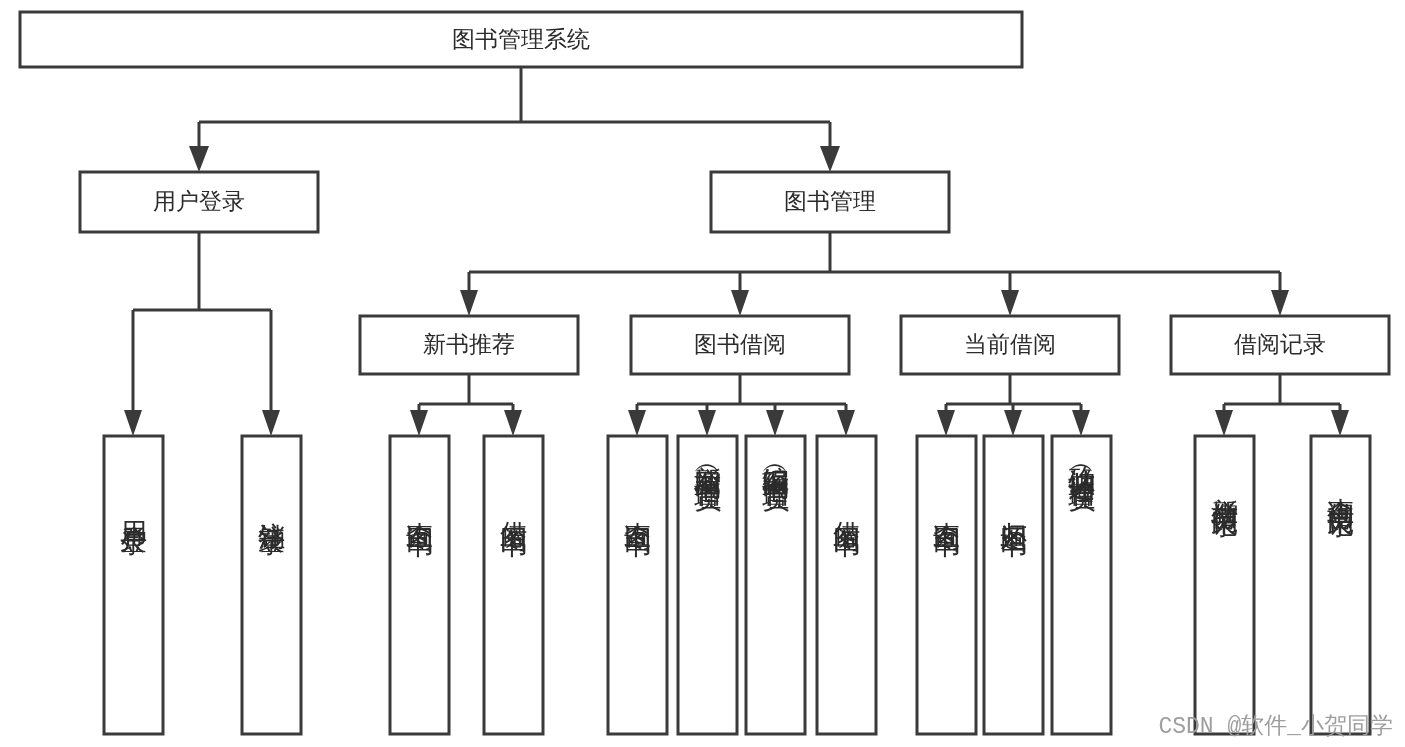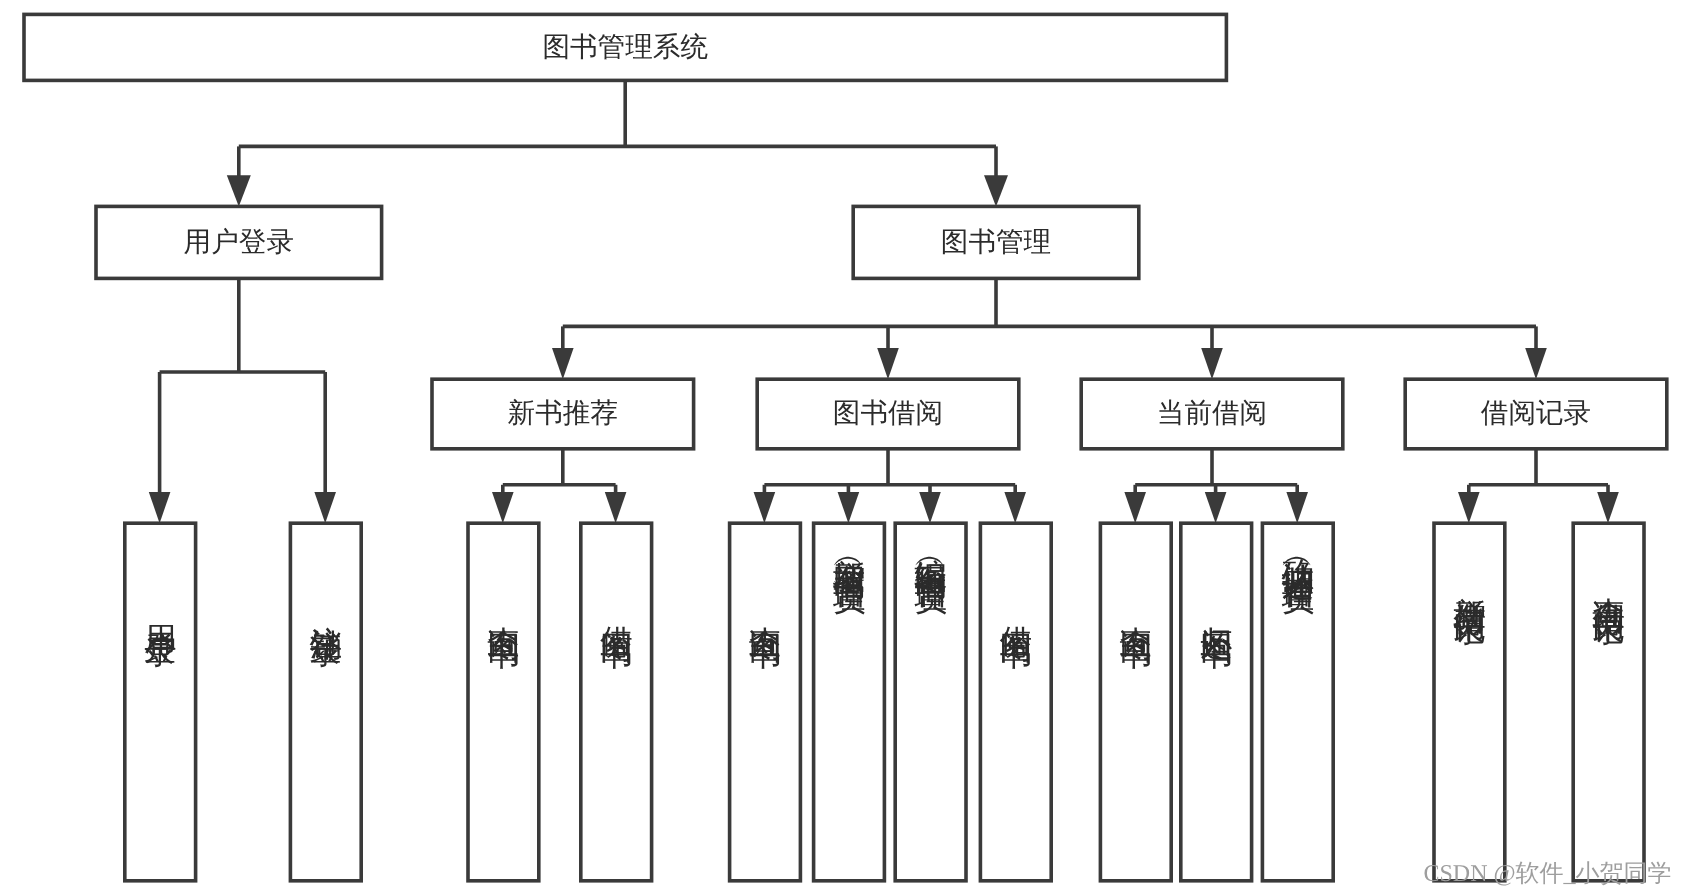--- a/index.html
+++ b/index.html
@@ -57,22 +57,22 @@
     font-size: 27px;
     line-height: 1.05;
     letter-spacing: 3px;
     color: #2b2b2b;
     white-space: nowrap;
   }
   .watermark {
     position: absolute;
     right: 12px;
     bottom: 6px;
-    font-family: Liberation Serif, serif;
-    font-size: 20px;
+    font-family: Liberation Mono, monospace;
+    font-size: 23px;
     color: #9e9e9e;
     white-space: nowrap;
     pointer-events: none;
   }
 </style>
 </head>
 <body>
 
 <svg id="diagram" viewBox="0 0 1405 747">
 

